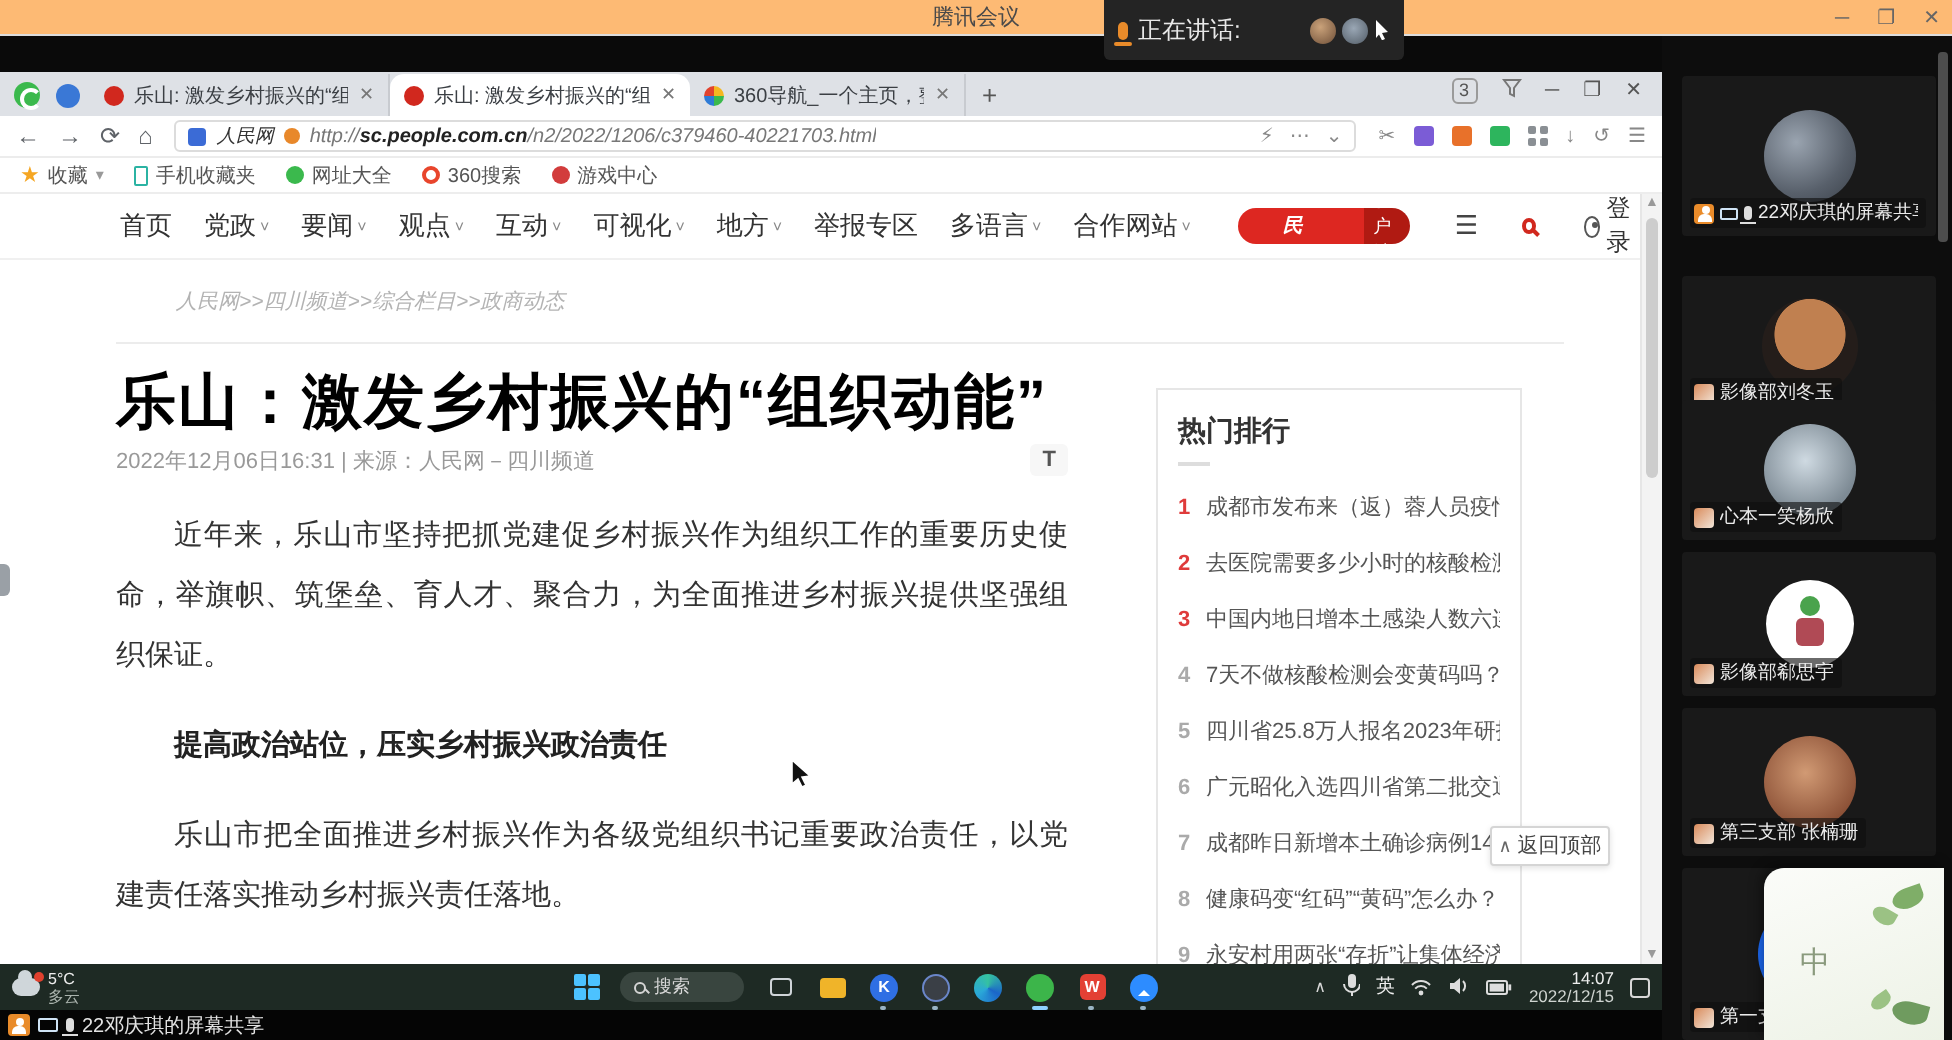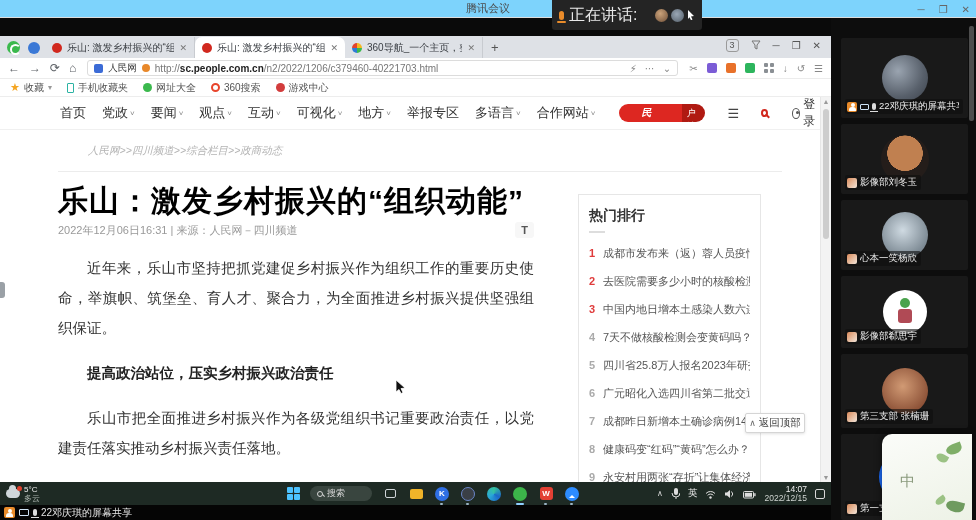--- a/index.html
+++ b/index.html
@@ -1,30 +1,30 @@
 <!DOCTYPE html>
 <html><head>
 <meta charset="utf-8">
 <style>
   * { margin:0; padding:0; box-sizing:border-box; }
   html,body { background:#222; }
   body { font-family:"Liberation Sans","DejaVu Sans",sans-serif; }
   .screen { position:relative; width:976px; height:520px; background:#000; overflow:hidden; margin:0 auto; }
 
   
-  .titlebar { position:absolute; left:0; top:0; width:976px; height:18px; background:#7dd3fc; border-bottom:1px solid #ddd; display:flex; align-items:center; justify-content:center; z-index:20; }
+  .titlebar { position:absolute; left:0; top:0; width:976px; height:18px; background:#fdba74; border-bottom:1px solid #ddd; display:flex; align-items:center; justify-content:center; z-index:20; }
   .titlebar .apptitle { font-size:11px; color:#4a4a4a; }
   .wincontrols { position:absolute; right:6px; top:0; height:18px; display:flex; align-items:center; gap:14px; }
   .wincontrols span { font-size:10px; color:#666; cursor:default; }
 
   
   .speakbox { position:absolute; left:552px; top:0; width:150px; height:30px; background:#242424; border-radius:0 0 3px 3px; display:flex; align-items:center; padding:0 7px; gap:5px; z-index:40; }
   .mic-orange { width:5px; height:9px; background:#e98b2a; border-radius:3px; position:relative; flex:0 0 auto; }
   .mic-orange::after { content:""; position:absolute; left:-2px; bottom:-3px; width:9px; height:2px; background:#e98b2a; border-radius:1px; }
-  .speaktext { font-size:16px; color:#e8e8e8; white-space:nowrap; }
+  .speaktext { font-size:12px; color:#e8e8e8; white-space:nowrap; }
   .speakavs { display:flex; gap:3px; margin-left:auto; align-items:center; }
   .speakav { width:13px; height:13px; border-radius:50%; background:radial-gradient(circle at 40% 35%, #caa27a, #6e4f38); }
   .speakav.b { background:radial-gradient(circle at 45% 40%, #9aa7b5, #525c66); }
 
   
   .stage { position:absolute; left:0; top:18px; width:976px; height:502px; background:#0a0a0a; }
 
   
   .browser { position:absolute; left:0; top:36px; width:831px; height:446px; background:#fff; }
   .tabbar { position:absolute; left:0; top:0; width:831px; height:22px; background:#dee1e6; display:flex; align-items:flex-end; }
@@ -39,21 +39,21 @@
   .tab .ttl { font-size:10px; color:#3b3f44; white-space:nowrap; overflow:hidden; flex:1 1 auto; }
   .tab .tclose { font-size:9px; color:#777; flex:0 0 auto; }
   .tab.t3 { width:138px; }
   .newtab { font-size:13px; color:#555; margin:0 0 3px 8px; }
   .tabbar-right { margin-left:auto; display:flex; align-items:center; gap:12px; padding:0 10px 4px 0; }
   .cntbadge { min-width:13px; height:13px; border:1px solid #9a9a9a; border-radius:3px; font-size:9px; color:#555; display:flex; align-items:center; justify-content:center; padding:0 2px; }
   .bctl { font-size:10px; color:#555; }
 
   .toolbar { position:absolute; left:0; top:22px; width:831px; height:21px; background:#fff; border-bottom:1px solid #ececec; display:flex; align-items:center; padding:0 8px; gap:9px; }
   .navico { font-size:12px; color:#5f6368; }
-  .urlfield { flex:1 1 auto; height:16px; border:1px solid #dcdcdc; border-radius:3px; display:flex; align-items:center; padding:0 6px; gap:5px; margin:0 2px; }
+  .urlfield { flex:1 1 auto; height:16px; border:1px solid #dcdcdc; border-radius:3px; display:flex; align-items:center; padding:0 6px; gap:5px; margin:0 2px;font-style:italic; }
   .sitebadge-ico { width:9px; height:9px; background:#3b6bd6; border-radius:2px; flex:0 0 auto; }
   .sitebadge-txt { font-size:9.5px; color:#333; white-space:nowrap; }
   .shield { width:8px; height:8px; border-radius:50%; background:#e8882a; flex:0 0 auto; }
   .urltxt { font-size:10px; white-space:nowrap; overflow:hidden; color:#777; }
   .urltxt b { color:#222; font-weight:bold; }
   .url-right { margin-left:auto; display:flex; gap:8px; align-items:center; }
   .smico { font-size:10px; color:#888; }
   .extsq { width:10px; height:10px; border-radius:2px; }
   .ext-purple { background:#7b5cd6; } .ext-orange { background:#e8712a; } .ext-green { background:#2db55d; }
   .extgrid { width:10px; height:10px; display:grid; grid-template-columns:4px 4px; grid-template-rows:4px 4px; gap:2px; }
@@ -552,21 +552,21 @@
           <span class="av av1"></span>
         </div>
       <div class="tlabel">
         <span class="pbadge sm"></span>
         <span class="monico sm"></span>
         <span class="mic-white"></span>
         <span class="nm">22邓庆琪的屏幕共享</span>
       </div>
     </div>
 
-    <div class="tile" style="top:106px; height:70px;">
+    <div class="tile" style="top:120px; height:70px;">
       <div class="avwrap">
           <span class="av av2"></span>
         </div>
       <div class="tlabel">
         <span class="avchip"></span>
         <span class="nm">影像部刘冬玉</span>
       </div>
     </div>
 
     <div class="tile" style="top:182px; height:70px;">

